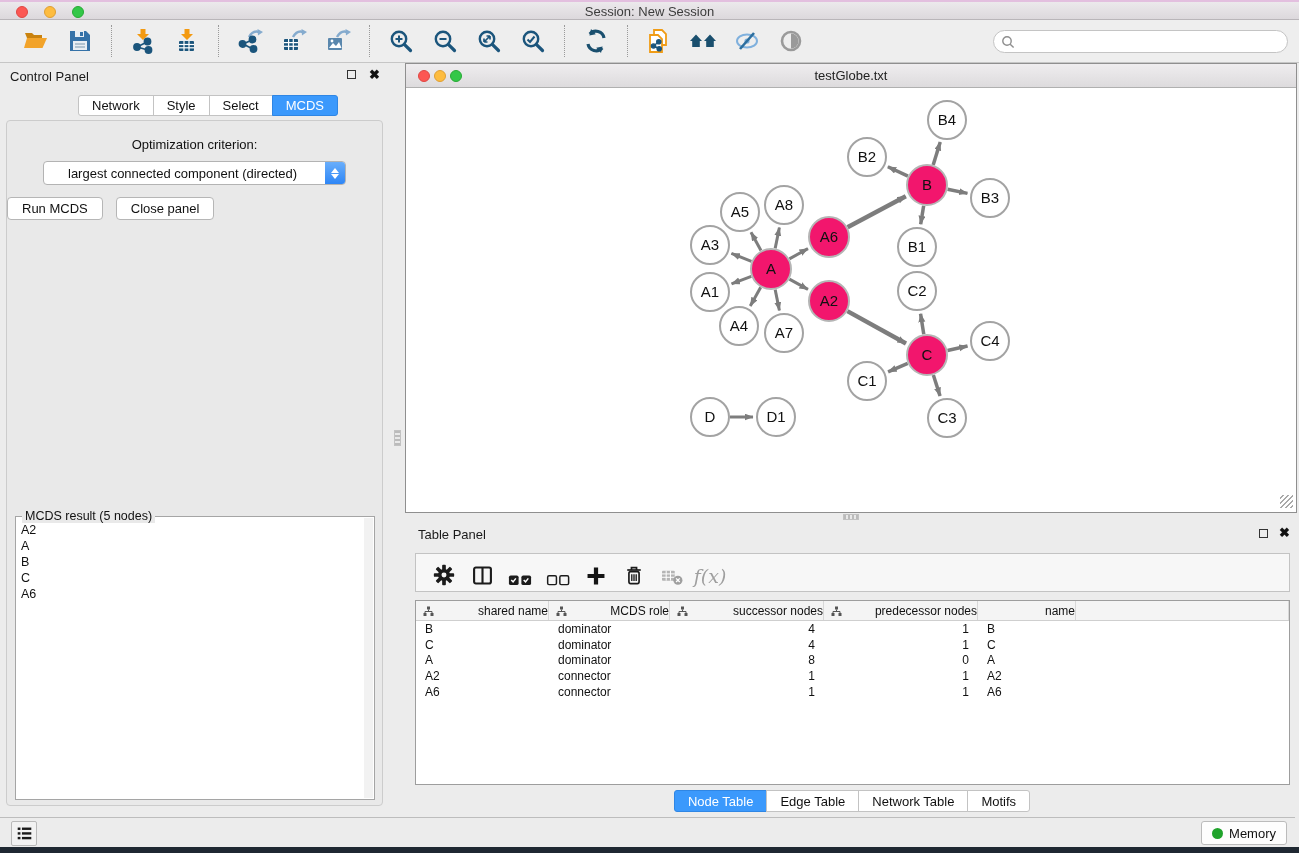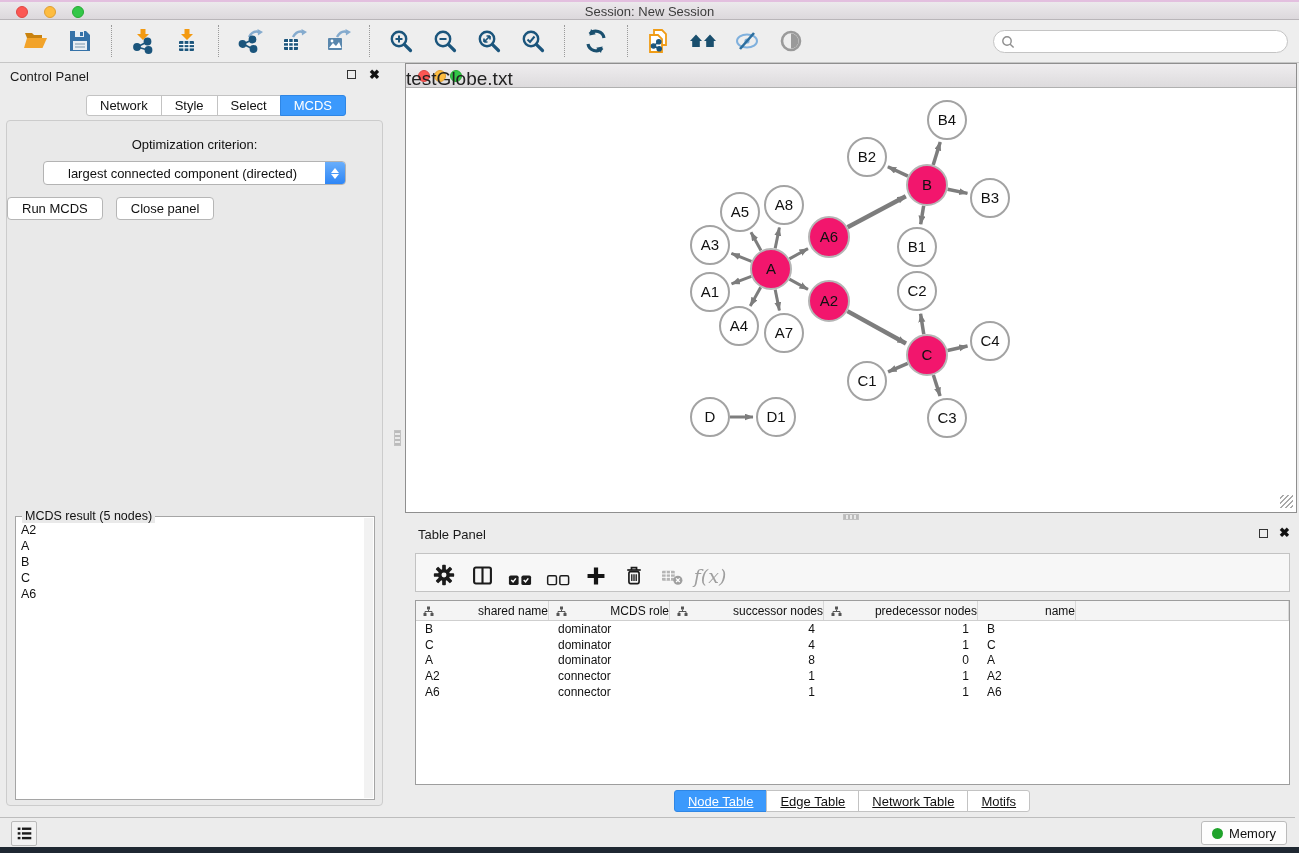--- a/index.html
+++ b/index.html
@@ -36,21 +36,21 @@
   .content { position:absolute; left:0; top:63px; width:1299px; height:754px; }
 
   
   .control-panel { position:absolute; left:0; top:0; width:390px; height:754px; background:#ececec; }
   .cp-header { position:absolute; left:10px; right:8px; top:6px; height:18px; font-size:13px; color:#1a1a1a; }
   .cp-float { position:absolute; right:26px; top:1px; width:9px; height:9px; border:1.5px solid #333; }
   .cp-close { position:absolute; right:2px; top:-2px; font-size:13px; color:#111; font-weight:bold; }
   .cp-tabs { position:absolute; left:78px; top:32px; display:flex; }
   .cp-tab { height:21px; padding:0 13px; background:#fff; border:1px solid #c3c3c3;
     margin-left:-1px; font-size:13px; display:flex; align-items:center; color:#111; }
-  .cp-tab:first-child { border-radius:3px 0 0 3px; margin-left:8px; }
+  .cp-tab:first-child { border-radius:3px 0 0 3px; margin-left:0; }
   .cp-tab:last-child { border-radius:0 3px 3px 0; }
   .cp-tab.active { background:#3b99fc; border-color:#2f86e4; color:#fff; }
   .cp-body { position:absolute; left:6px; right:7px; top:57px; bottom:11px;
     background:#e9e9e9; border:1px solid #cccccc; border-radius:4px; }
   .opt-label { margin-top:16px; text-align:center; font-size:13px; color:#111; }
   .dropdown { position:relative; margin:9px 36px 0 36px; height:24px; background:#fff;
     border:1px solid #b3b3b3; border-radius:4px; display:flex; align-items:center; }
   .dropdown .value { flex:1; font-size:13px; padding-left:24px; color:#111; white-space:nowrap; }
   .dd-stepper { width:20px; height:22px; border-radius:0 3px 3px 0;
     background:linear-gradient(#69aefb,#2e86f6); display:flex; flex-direction:column;
@@ -77,21 +77,21 @@
   
   .right-area { position:absolute; left:405px; top:0; width:894px; height:754px; background:#ececec; }
 
   
   .net-frame { position:absolute; left:0; top:0; width:892px; height:450px;
     border:1px solid #8f8f8f; background:#fff; }
   .net-titlebar { position:relative; height:24px; background:linear-gradient(#efedef,#dddbdd);
     border-bottom:1px solid #b0b0b0; }
   .net-titlebar .nlights { position:absolute; left:12px; top:6px; display:flex; gap:4px; }
   .net-titlebar .nlight { width:12px; height:12px; border-radius:50%; }
-  .net-title { position:absolute; left:0; right:0; top:4px; font-size:19px; color:#222; }
+  .net-title { position:absolute; left:0; right:0; top:4px; text-align:center; font-size:13px; color:#222; }
   .net-canvas { position:relative; width:890px; height:423px; background:#fff; overflow:hidden; }
   .resize-grip { position:absolute; right:3px; bottom:3px; width:13px; height:13px;
     background:repeating-linear-gradient(135deg, transparent 0 2px, #a9a9a9 2px 3.5px); }
 
   
   .h-divider { position:absolute; left:0; top:450px; width:894px; height:8px; background:#ececec; }
   .h-handle { position:absolute; left:438px; top:1px; width:16px; height:6px;
     background:repeating-linear-gradient(90deg,#bbb 0 2px,#e9e9e9 2px 4px); border:1px solid #c2c2c2; }
 
   
@@ -109,21 +109,21 @@
     height:20px; background:#f4f4f4; border-bottom:1px solid #cfcfcf; }
   .th { position:relative; display:flex; align-items:center; justify-content:flex-end;
     font-size:12px; color:#111; border-right:1px solid #d8d8d8; }
   .th .shared-ic { position:absolute; left:7px; top:5px; }
   .tbody { font-size:12px; color:#111; }
   .tr { display:grid; grid-template-columns:133px 121px 154px 154px 98px auto; height:15.8px; }
   .td { display:flex; align-items:center; padding:0 9px; white-space:nowrap; }
   .td.num { justify-content:flex-end; }
   .tp-tabs { position:absolute; left:0; right:0; top:269px; display:flex; justify-content:center; }
   .tp-tab { height:22px; padding:0 13px; background:#fff; border:1px solid #c3c3c3;
-    margin-left:-1px; font-size:13px; display:flex; align-items:center; color:#111;text-decoration:underline; }
+    margin-left:-1px; font-size:13px; display:flex; align-items:center; color:#111; }
   .tp-tab:first-child { border-radius:3px 0 0 3px; margin-left:0; }
   .tp-tab:last-child { border-radius:0 3px 3px 0; }
   .tp-tab.active { background:#3b99fc; border-color:#2f86e4; color:#fff; }
 
   
   .statusbar { position:absolute; left:0; top:817px; width:1295px; height:30px;
     background:#ececec; border-top:1px solid #bdbdbd; }
   .sb-listbtn { position:absolute; left:11px; top:3px; width:26px; height:25px;
     background:#f2f2f2; border:1px solid #b9b9b9; border-radius:2px;
     display:flex; align-items:center; justify-content:center; }

